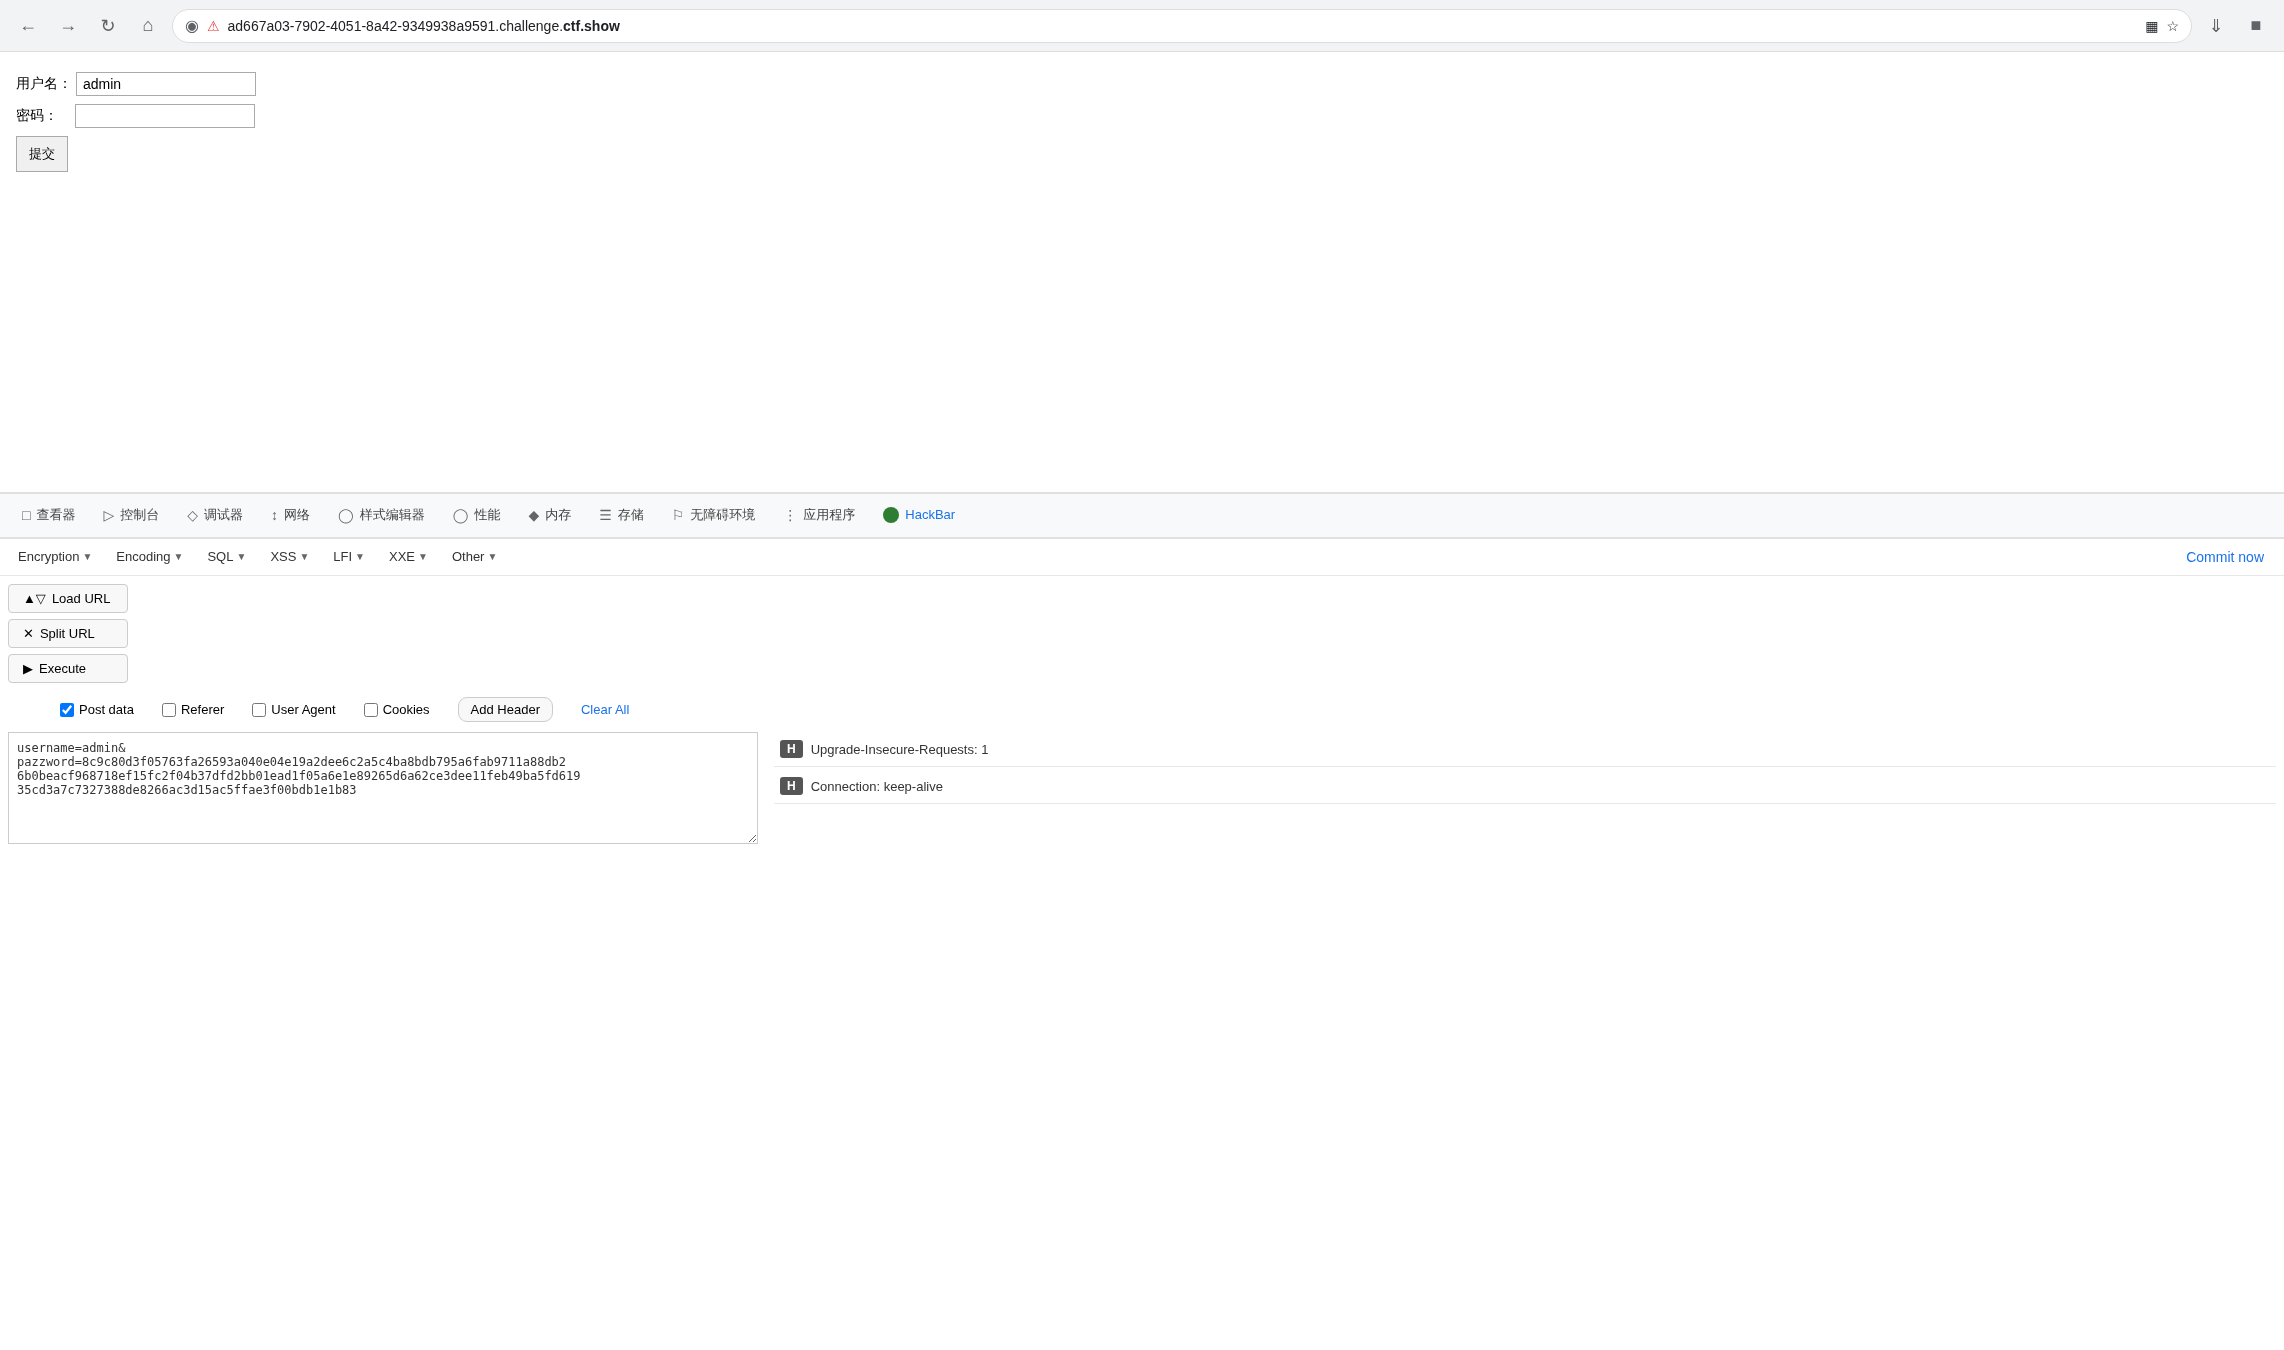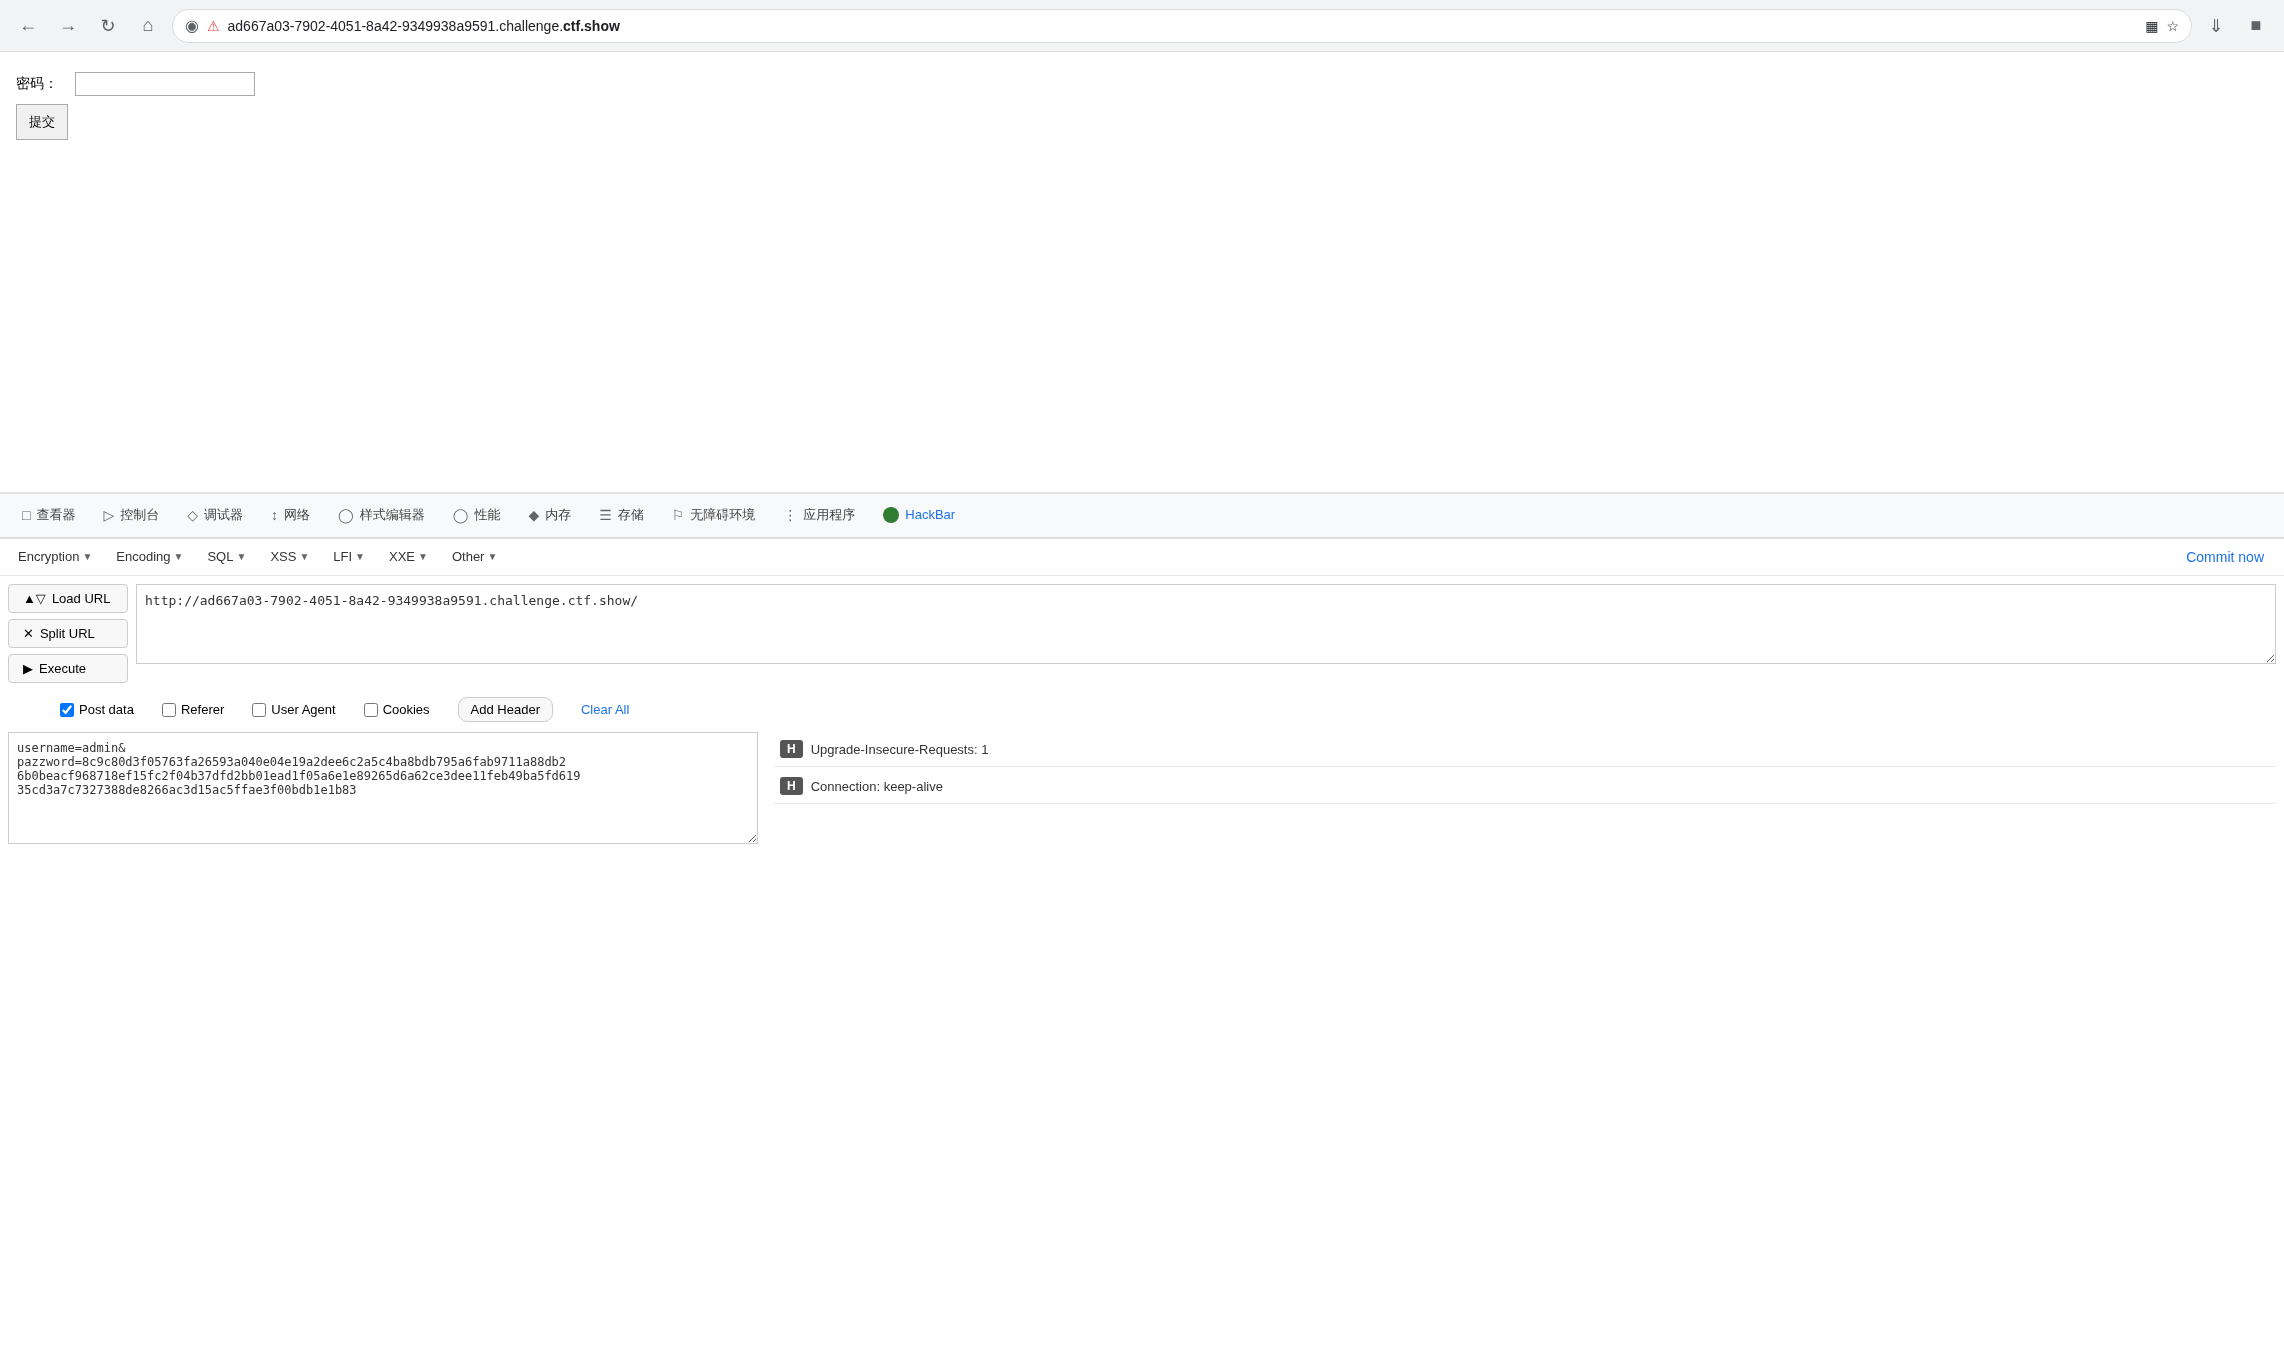--- a/index.html
+++ b/index.html
@@ -249,20 +249,24 @@
       <span>ad667a03-7902-4051-8a42-9349938a9591.challenge.</span><span class="bold">ctf.show</span>
     </span>
     <span>▦</span>
     <span>☆</span>
   </div>
   <button class="nav-btn">⇓</button>
   <button class="nav-btn">■</button>
 </div>
 
 <div class="page-content">
+  <div class="form-row">
+    <span class="form-label">用户名：</span>
+    <input class="form-input" type="text" value="admin" style="">
+  </div>
   <div class="form-row">
     <span class="form-label">密码：</span>
     <input class="form-input" type="password" value="" style="">
   </div>
   <div class="form-row">
     <button class="submit-btn">提交</button>
   </div>
 </div>
 
 <div class="devtools-bar">
@@ -353,23 +357,20 @@
         <span>Load URL</span>
       </button>
       <button class="hackbar-action-btn">
         <span>✕</span>
         <span>Split URL</span>
       </button>
       <button class="hackbar-action-btn">
         <span>▶</span>
         <span>Execute</span>
       </button>
-    </div>
-    <div class="hackbar-url-area">
-      <textarea class="hackbar-url-textarea" style="">http://ad667a03-7902-4051-8a42-9349938a9591.challenge.ctf.show/</textarea>
     </div>
   </div>
 
   <div class="hackbar-options">
     <label class="option-item">
       <input type="checkbox" class="option-checkbox" checked="" style="">
       <span>Post data</span>
     </label>
     <label class="option-item">
       <input type="checkbox" class="option-checkbox" style="">

